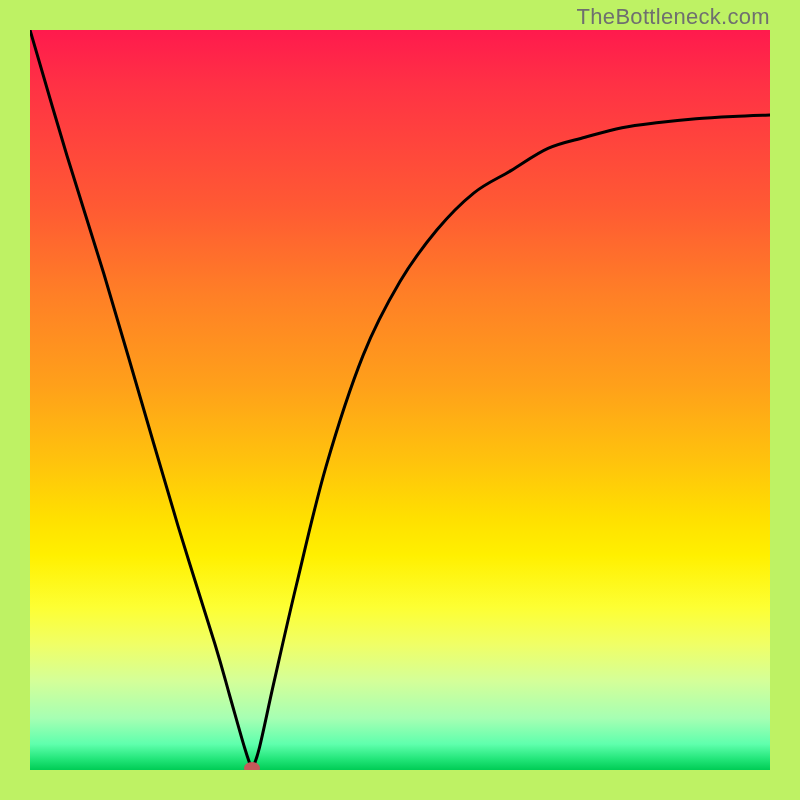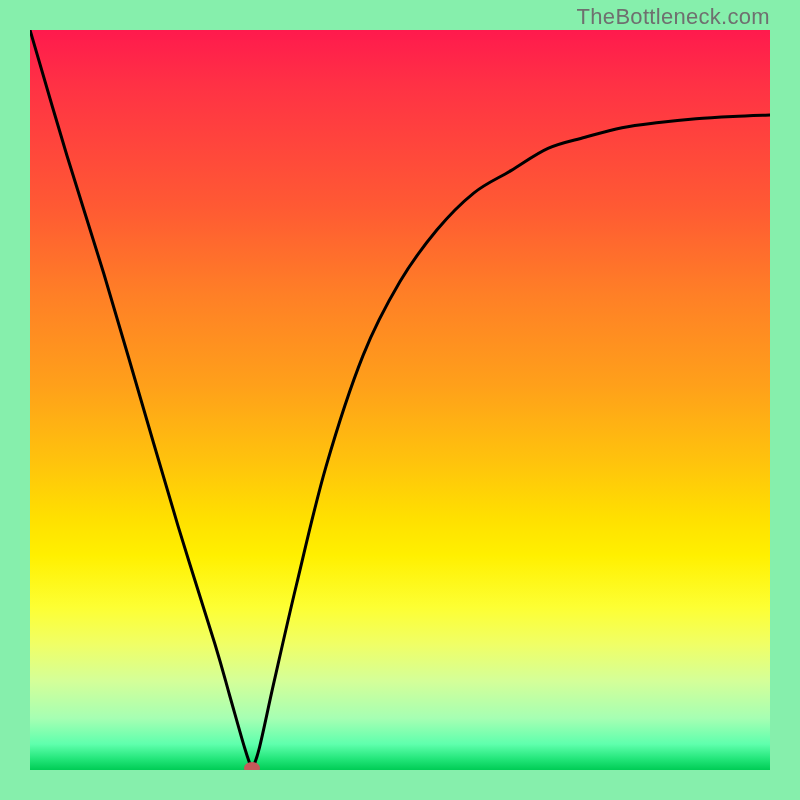--- a/index.html
+++ b/index.html
@@ -2,21 +2,21 @@
 <html><head>
 <meta charset="utf-8">
 <style>
   * { margin: 0; padding: 0; box-sizing: border-box; }
   html, body { width: 800px; height: 800px; overflow: hidden; }
   body { background: #000; font-family: Arial, sans-serif; }
   .frame {
     position: absolute;
     left: 0; top: 0;
     width: 800px; height: 800px;
-    background: #86efac;
+    background: #bef264;
   }
   .plot-area {
     position: absolute;
     left: 30px;
     top: 30px;
     width: 740px;
     height: 740px;
     background: linear-gradient(to bottom,
       #ff1a4d 0%,
       #ff3344 8%,

